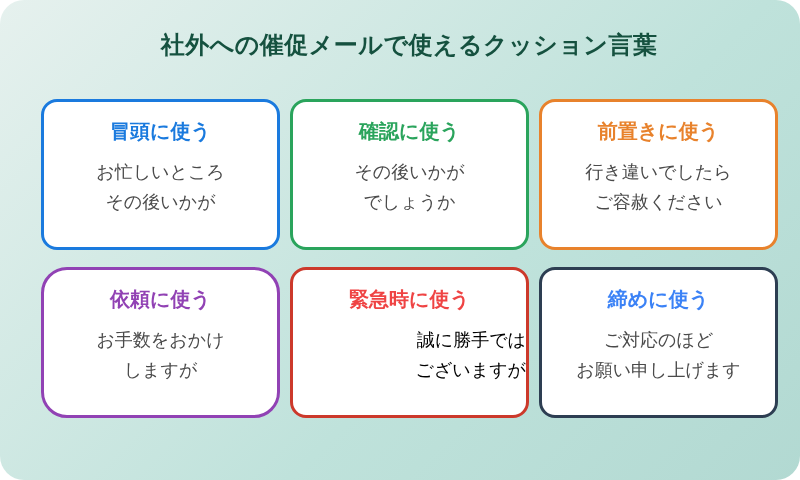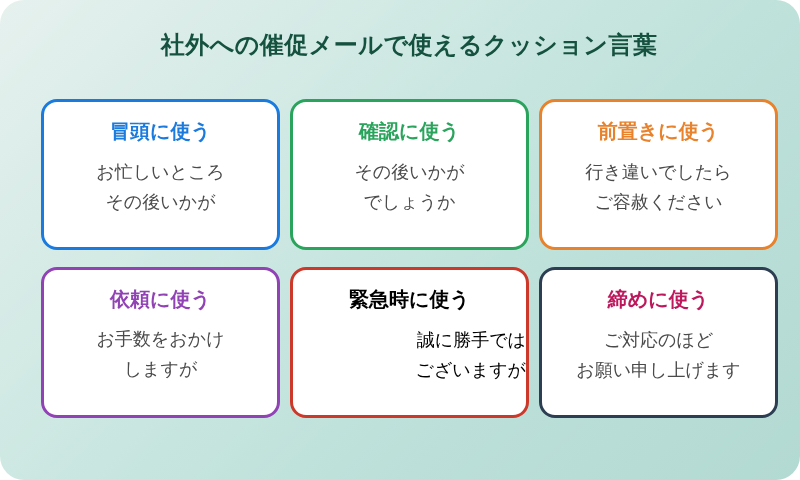--- a/index.html
+++ b/index.html
@@ -79,32 +79,32 @@
       <div class="card-body" style="color: rgb(74, 74, 74);">その後いかが
 でしょうか</div>
     </div>
 
     <div class="card" style="border-color: rgb(232, 130, 44);">
       <div class="card-title" style="color: rgb(232, 130, 44);">前置きに使う</div>
       <div class="card-body" style="color: rgb(74, 74, 74);">行き違いでしたら
 ご容赦ください</div>
     </div>
 
-    <div class="card" style="border-color: rgb(145, 66, 180);">
+    <div class="card" style="border-color: rgb(145, 66, 180); border-radius: 26px;">
       <div class="card-title" style="color: rgb(145, 66, 180);">依頼に使う</div>
-      <div class="card-body" style="color: rgb(74, 74, 74); font-family: Liberation Mono, monospace;">お手数をおかけ
+      <div class="card-body" style="color: rgb(74, 74, 74);">お手数をおかけ
 しますが</div>
     </div>
 
     <div class="card" style="border-color: rgb(204, 57, 43);">
-      <div class="card-title" style="color: #000000;">緊急時に使う</div>
+      <div class="card-title" style="color: #ef4444;">緊急時に使う</div>
       <div class="card-body" style="color: #000000; text-align: right;">誠に勝手では
 ございますが</div>
     </div>
 
     <div class="card" style="border-color: rgb(45, 62, 82);">
-      <div class="card-title" style="color: #be185d;">締めに使う</div>
+      <div class="card-title" style="color: #3b82f6;">締めに使う</div>
       <div class="card-body" style="color: rgb(74, 74, 74);">ご対応のほど
 お願い申し上げます</div>
     </div>
 
   </div>
 </div>
 
 </body></html>

